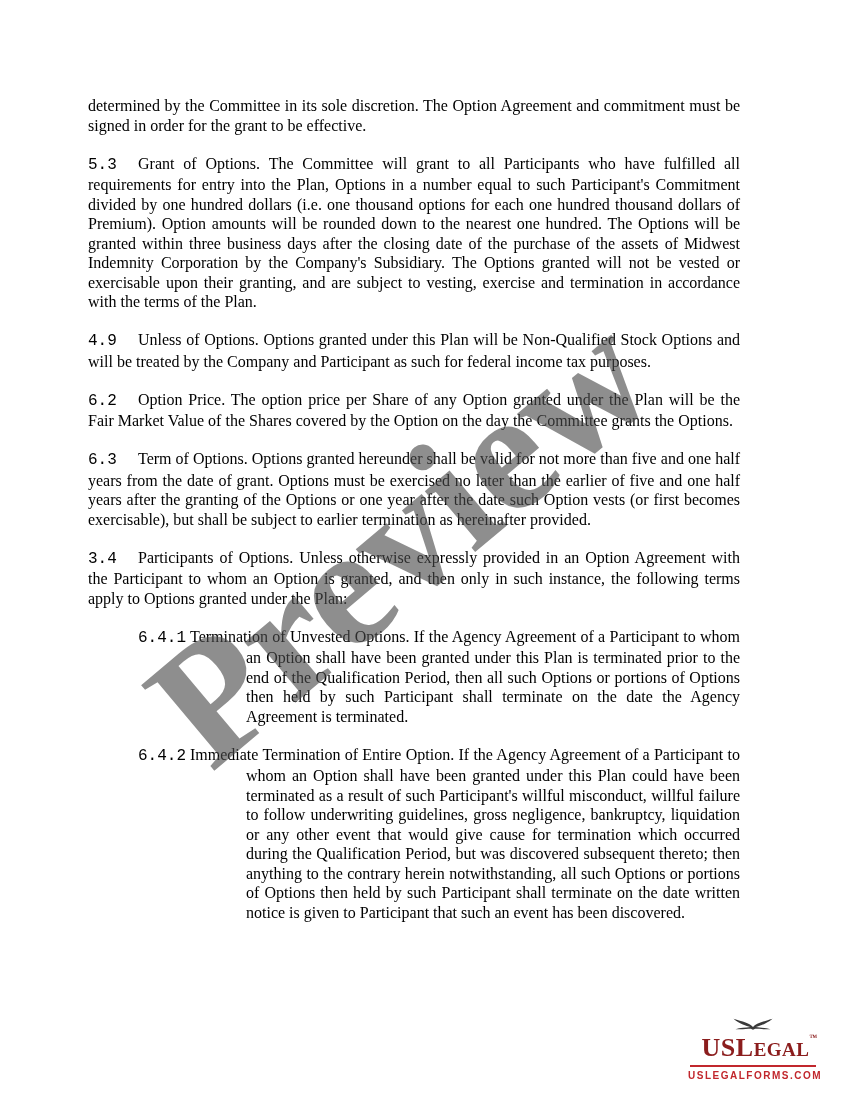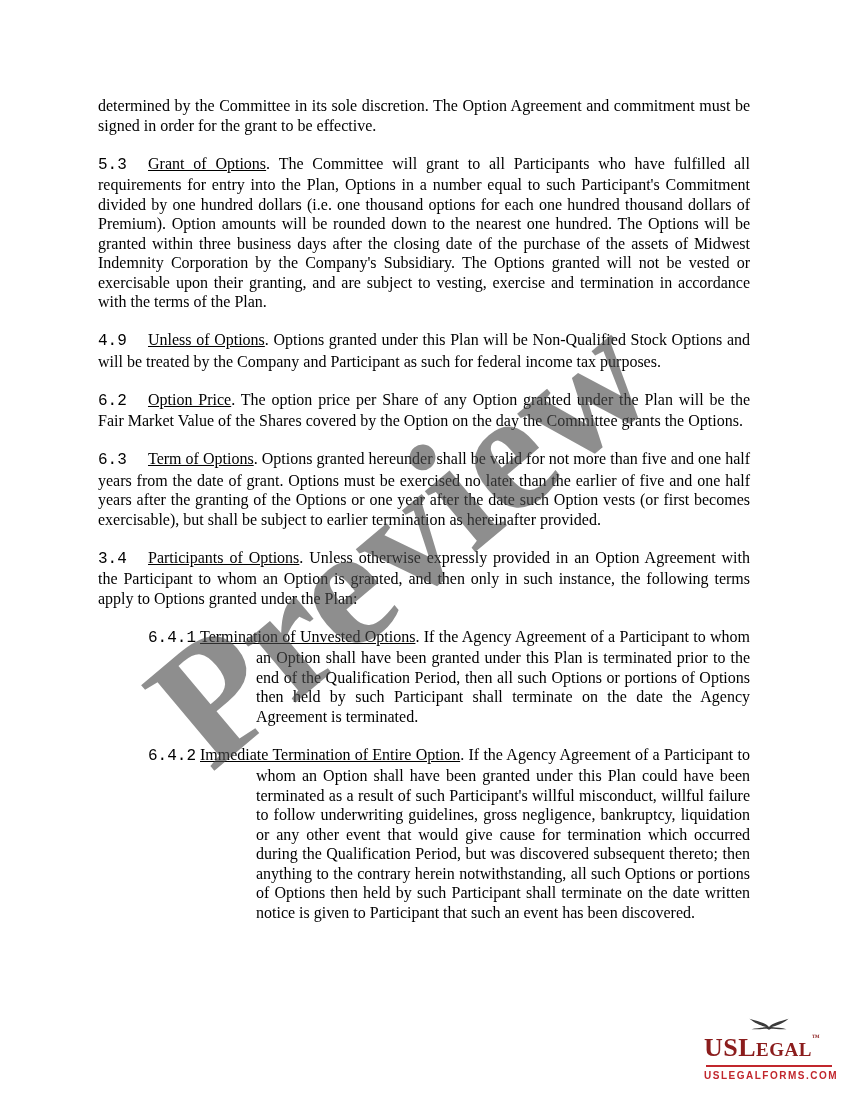--- a/index.html
+++ b/index.html
@@ -10,21 +10,21 @@
   body {
     position: relative;
     width: 850px;
     height: 1100px;
     overflow: hidden;
     font-family: "Liberation Serif", serif;
     color: #000000;
   }
   .page {
     position: absolute;
-    left: 98px;
+    left: 88px;
     top: 96px;
     width: 652px;
     font-size: 16px;
     line-height: 19.5px;
     text-align: justify;
   }
   .para {
     margin: 0 0 18.5px 0;
   }
   .num {
@@ -34,42 +34,41 @@
     font-family: Liberation Mono, monospace;
   }
   .sub {
     padding-left: 158px;
     text-indent: -108px;
   }
   .sub .num {
     width: 52px;
   }
   .sec-title {
-    text-decoration: underline;
   }
   .watermark {
     position: absolute;
     left: 400px;
     top: 540px;
     transform: translate(-50%, -50%) rotate(-40deg);
     font-family: "Liberation Serif", serif;
     font-weight: bold;
     font-size: 172px;
     white-space: nowrap;
     color: rgba(72, 72, 72, 0.62);
     pointer-events: none;
     user-select: none;
     z-index: 5;
   }
   .logo {
     position: absolute;
-    right: 16px;
+    right: 32px;
     top: 1018px;
     width: 130px;
-    text-align: left;
+    text-align: right;
     z-index: 2;
   }
   .logo .eagle {
     display: block;
     margin: 0 auto 1px auto;
     width: 46px;
     height: 14px;
   }
   .brand-line {
     white-space: nowrap;

